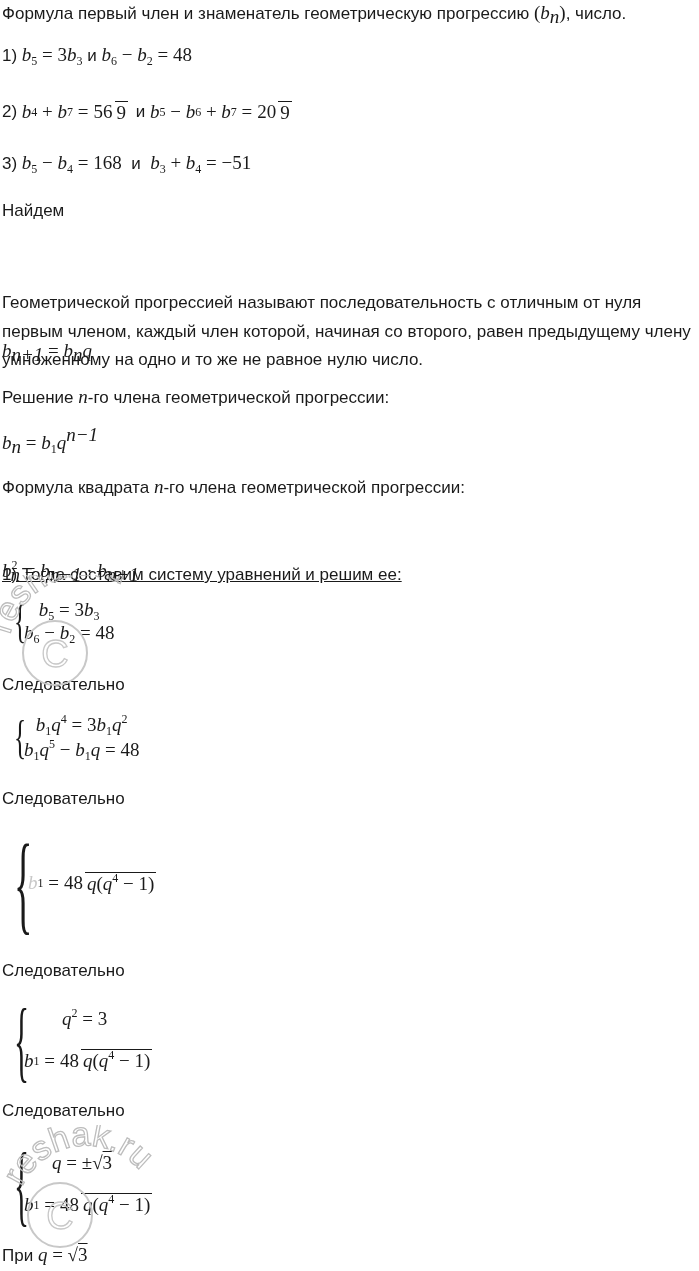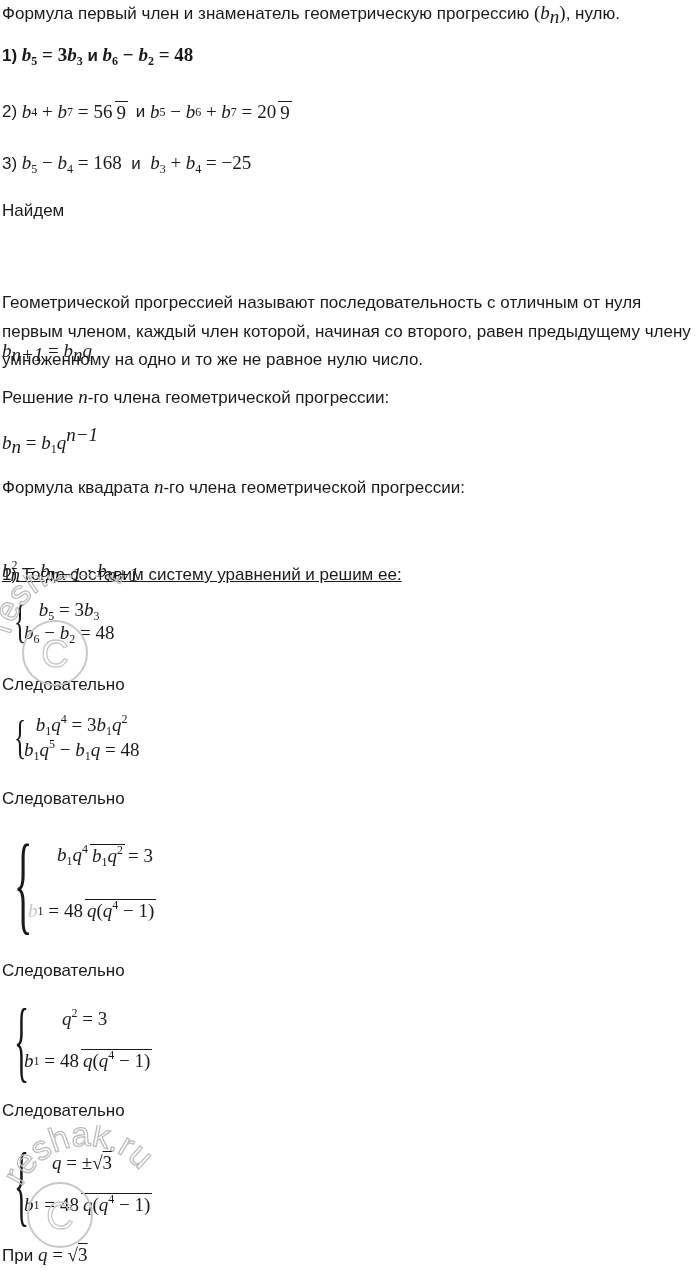--- a/index.html
+++ b/index.html
@@ -26,24 +26,24 @@
     .center { text-align: center; }
     .faint { color: #c8c8c8; }
     .sqrt { text-decoration: overline; }
     .watermark { position: absolute; pointer-events: none; }
   </style>
 </head>
 <body>
 
 <div class="line" style="top:2px;">
   <span>Формула первый член и знаменатель геометрическую прогрессию</span>
-  <span class="n">(</span><span class="m">b</span><sub class="m">n</sub><span class="n">)</span><span>, нулю.</span>
+  <span class="n">(</span><span class="m">b</span><sub class="m">n</sub><span class="n">)</span><span>, число.</span>
 </div>
 
-<div class="line" style="top:44px;font-weight:bold;">
+<div class="line" style="top:44px;">
   <span>1)</span>
   <span class="m">b</span><sub>5</sub> <span class="n">= 3</span><span class="m">b</span><sub>3</sub>
   <span>и</span>
   <span class="m">b</span><sub>6</sub> <span class="n">−</span> <span class="m">b</span><sub>2</sub> <span class="n">= </span><span class="n">48</span>
 </div>
 
 <div class="line" style="top:92px;height:40px;display:flex;align-items:center;">
   <span>2)</span>&nbsp;
   <span class="m">b</span><sub>4</sub>&nbsp;<span class="n">+</span>&nbsp;<span class="m">b</span><sub>7</sub>&nbsp;<span class="n">=</span>
   <span class="frac n">
@@ -55,21 +55,21 @@
   <span class="frac n">
       <span class="num">20</span>
       <span class="den">9</span>
     </span>
 </div>
 
 <div class="line" style="top:152px;">
   <span>3)</span>
   <span class="m">b</span><sub>5</sub> <span class="n">−</span> <span class="m">b</span><sub>4</sub> <span class="n">= </span><span class="n">168</span>
   &nbsp;<span>и</span>&nbsp;
-  <span class="m">b</span><sub>3</sub> <span class="n">+</span> <span class="m">b</span><sub>4</sub> <span class="n">= </span><span class="n">−25</span>
+  <span class="m">b</span><sub>3</sub> <span class="n">+</span> <span class="m">b</span><sub>4</sub> <span class="n">= </span><span class="n">−51</span>
 </div>
 
 <div class="line" style="top:200px;">Найдем</div>
 
 <div class="para" style="top:261px;margin-top:28px;">Геометрической прогрессией называют последовательность с отличным от нуля первым членом, каждый член которой, начиная со второго, равен предыдущему члену умноженному на одно и то же не равное нулю число.</div>
 
 <div class="line" style="top:340px;">
   <span class="m">b</span><sub class="m">n+1</sub> <span class="n">=</span> <span class="m">b</span><sub class="m">n</sub><span class="m">q</span>
 </div>
 
@@ -109,27 +109,20 @@
     <div class="row center"><span class="m">b</span><sub>1</sub><span class="m">q</span><sup>4</sup> <span class="n">= 3</span><span class="m">b</span><sub>1</sub><span class="m">q</span><sup>2</sup></div>
     <div class="row"><span class="m">b</span><sub>1</sub><span class="m">q</span><sup>5</sup> <span class="n">−</span> <span class="m">b</span><sub>1</sub><span class="m">q</span> <span class="n">= 48</span></div>
   </div>
 </div>
 
 <div class="line" style="top:788px;">Следовательно</div>
 
 <div class="sys" style="top:828px;height:110px;">
   <span class="brace" style="font-size:110px;transform:scaleX(0.35);transform-origin:left;width:10px;font-weight:normal;">{</span>
   <div class="rows" style="padding-left:4px;">
-    <div class="row" style="padding-left:24px;display:flex;align-items:center;">
-      <span class="frac">
-          <span class="num"><span class="m">b</span><sub>1</sub><span class="m">q</span><sup>4</sup></span>
-          <span class="den"><span class="m">b</span><sub>1</sub><span class="m">q</span><sup>2</sup></span>
-        </span>
-      <span class="n">= 3</span>
-    </div>
     <div class="row" style="display:flex;align-items:center;">
       <span class="m faint">b</span><sub>1</sub>&nbsp;<span class="n">=</span>
       <span class="frac n">
           <span class="num">48</span>
           <span class="den"><span class="m">q</span>(<span class="m">q</span><sup>4</sup> − 1)</span>
         </span>
     </div>
   </div>
 </div>
 

